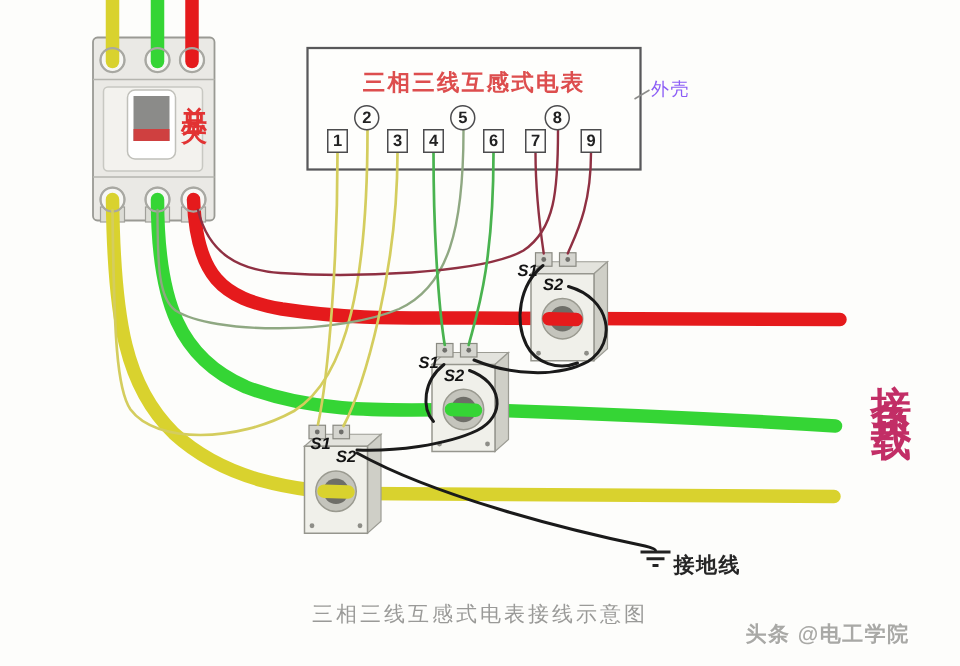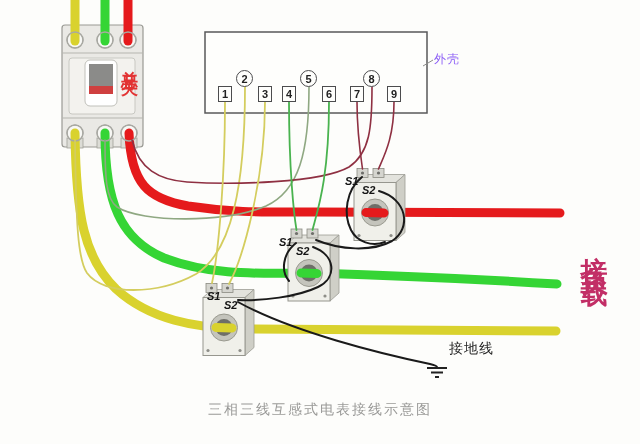--- a/index.html
+++ b/index.html
@@ -11,21 +11,21 @@
   .breaker-label{left:118px;top:57px;color:#e23333;font-size:17px;font-weight:700;letter-spacing:4px}
   .meter-title{left:205px;top:46px;width:222px;text-align:center;color:#dd4e4e;
                font-size:15px;font-weight:700;letter-spacing:1.5px}
   .casing-label{left:434px;top:51px;color:#8b5cf6;font-size:12px;letter-spacing:1px}
   .term{position:absolute;z-index:2;box-sizing:border-box;background:#fefefc;border:1.5px solid #4c4c4e;
         color:#222;font-size:11px;font-weight:700;display:flex;align-items:center;justify-content:center}
   .term.sq{width:14px;height:16px}
   .term.cir{width:17px;height:17px;border-radius:50%}
   .s-label{position:absolute;z-index:2;font-size:11px;font-weight:700;font-style:italic;color:#141414}
   .load-label{left:576px;top:234px;color:#c22e66;font-size:27px;font-weight:700;letter-spacing:12px}
-  .ground-label{left:449px;top:340px;color:#262626;font-size:14px;font-weight:400;letter-spacing:1px}
+  .ground-label{left:449px;top:368px;color:#262626;font-size:14px;font-weight:700;letter-spacing:1px}
   .caption{left:140px;top:401px;width:360px;text-align:center;color:#9a9a98;font-size:14px;
            letter-spacing:2px;font-family:"Liberation Serif","DejaVu Serif",serif}
   .watermark{left:497px;top:414px;color:#a9a9a6;font-size:14px;font-weight:700;
              text-shadow:1px 1px 0 #fff;letter-spacing:1px}
 </style>
 </head>
 <body>
 
 <div class="stage">
 
@@ -114,20 +114,21 @@
       <path d="M362,177 C346,190 343,214 351,230 C357,242 372,247 385,242"></path>
       <path d="M379,191 C407,199 412,228 392,241 C372,252 340,250 316,240"></path>
       <path d="M296,243 C282,254 281,272 289,281"></path>
       <path d="M313,247 C335,255 338,277 318,287 C297,297 262,301 238,300"></path>
       <path d="M238,302 C292,332 382,354 430,364 C434,365 437,366 437,367"></path>
     </g>
     <path d="M427,368 L447,368 M431,372.5 L443,372.5 M435,377 L439,377" stroke="#222" stroke-width="2" fill="none"></path>
   </svg>
 
   <div class="ovl v-text breaker-label">总开关</div>
+  <div class="ovl meter-title">三相三线互感式电表</div>
   <div class="ovl casing-label">外壳</div>
 
   <div class="term sq" style="left:218px;top:86px">1</div>
   <div class="term cir" style="left:236px;top:70px">2</div>
   <div class="term sq" style="left:258px;top:86px">3</div>
   <div class="term sq" style="left:282px;top:86px">4</div>
   <div class="term cir" style="left:300px;top:70px">5</div>
   <div class="term sq" style="left:322px;top:86px">6</div>
   <div class="term sq" style="left:350px;top:86px">7</div>
   <div class="term cir" style="left:363px;top:70px">8</div>
@@ -136,13 +137,14 @@
   <div class="s-label" style="left:345px;top:175px">S1</div>
   <div class="s-label" style="left:362px;top:184px">S2</div>
   <div class="s-label" style="left:279px;top:236px">S1</div>
   <div class="s-label" style="left:296px;top:245px">S2</div>
   <div class="s-label" style="left:207px;top:290px">S1</div>
   <div class="s-label" style="left:224px;top:299px">S2</div>
 
   <div class="ovl v-text load-label">接负载</div>
   <div class="ovl ground-label">接地线</div>
   <div class="ovl caption">三相三线互感式电表接线示意图</div>
+  <div class="ovl watermark">头条 @电工学院</div>
 </div>
 
 </body></html>

